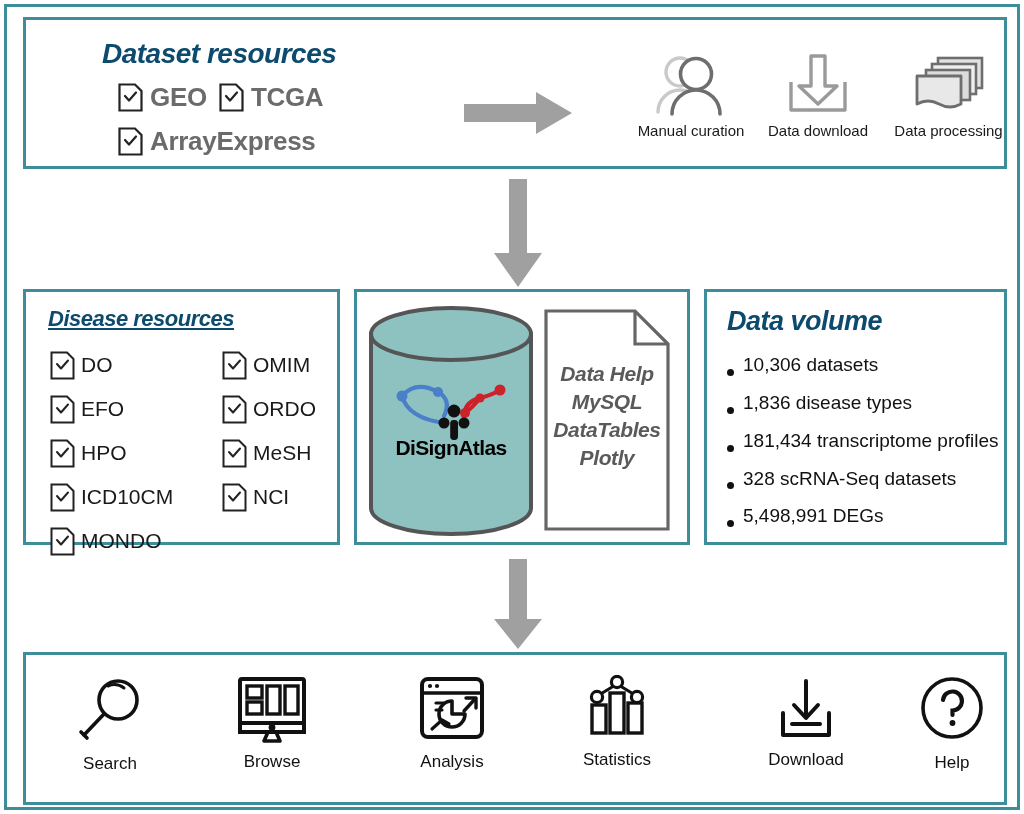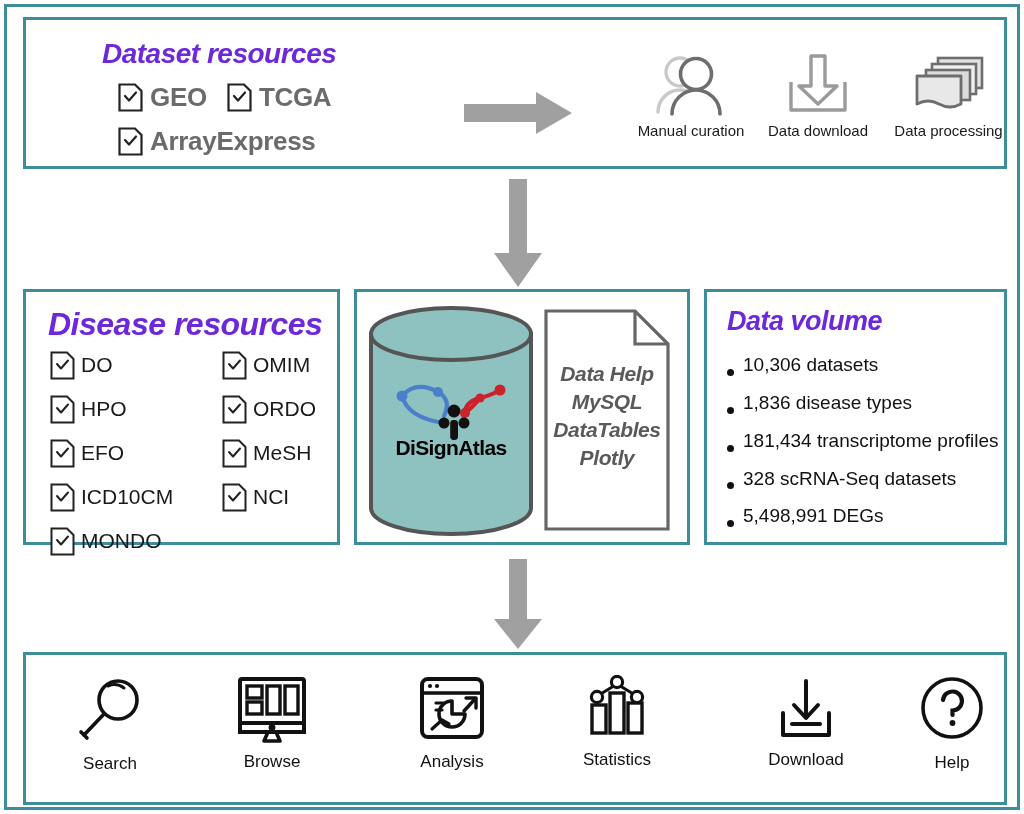--- a/index.html
+++ b/index.html
@@ -18,60 +18,60 @@
   }
   .panel {
     position: absolute;
     border: 3px solid #3d8d9b;
     background: #ffffff;
   }
   
   #panel-dataset { left: 16px; top: 10px; width: 984px; height: 152px; }
   .sect-title {
     font-style: italic; font-weight: bold;
-    color: #6d28d9; letter-spacing: -0.5px;
+    color: #0c4a6e; letter-spacing: -0.5px;
   }
   #ds-title { position: absolute; left: 76px; top: 18px; font-size: 28px; }
   .chk-row { position: absolute; display: flex; align-items: center; }
   .chk-item { display: flex; align-items: center; }
   .doc-check {
     position: relative;
     width: 25px; height: 29px;
     flex: none;
   }
   .doc-check svg { display: block; width: 100%; height: 100%; }
   .chk-label-bold {
     font-size: 26px; font-weight: bold; color: #6b6b6b;
     margin-left: 7px; letter-spacing: -0.3px;
   }
   .chk-label {
     font-size: 21px; color: #1a1a1a; margin-left: 6px;
   }
   #ds-row1 { left: 92px; top: 62px; }
   #ds-row2 { left: 92px; top: 106px; }
-  #ds-row1 .chk-item + .chk-item { margin-left: 20px; }
+  #ds-row1 .chk-item + .chk-item { margin-left: 12px; }
   #arrow-h { position: absolute; left: 438px; top: 72px; width: 108px; height: 42px; }
   #arrow-v1 { position: absolute; left: 487px; top: 172px; width: 48px; height: 108px; }
   #arrow-v2 { position: absolute; left: 487px; top: 552px; width: 48px; height: 90px; }
   #arrow-h svg, #arrow-v1 svg, #arrow-v2 svg { display:block; width:100%; height:100%; }
 
   
   .topicon-group { position: absolute; text-align: center; }
   .topicon-group svg { display: block; margin: 0 auto; }
   .topicon-label { font-size: 15px; color: #1a1a1a; margin-top: 4px; }
   #ti-0 { left: 600px; top: 32px; width: 130px; }
   #ti-1 { left: 728px; top: 32px; width: 128px; }
   #ti-2 { left: 856px; top: 32px; width: 133px; }
 
   
   #panel-disease { left: 16px; top: 282px; width: 317px; height: 256px; }
   #panel-center  { left: 347px; top: 282px; width: 336px; height: 256px; }
   #panel-volume  { left: 697px; top: 282px; width: 303px; height: 256px; }
 
-  #dis-title { position: absolute; left: 22px; top: 14px; font-size: 32px; }
+  #dis-title { position: absolute; left: 22px; top: 14px; font-size: 22px; text-decoration: underline; }
   .dis-col { position: absolute; }
   .dis-row { display: flex; align-items: center; height: 30px; margin-bottom: 14px; }
   #dis-col-a { left: 24px; top: 58px; }
   #dis-col-b { left: 196px; top: 58px; }
 
   
   #cyl { position: absolute; left: 10px; top: 12px; width: 168px; height: 234px; }
   #cyl svg { display: block; width: 100%; height: 100%; }
   #logo-wrap {
     position: absolute; left: 16px; top: 84px;
@@ -224,30 +224,30 @@
         </span>
         <span class="chk-label">DO</span>
       </div>
       <div class="dis-row">
         <span class="doc-check">
           <svg viewBox="0 0 25 29">
               <path d="M1.5 1.5 H17 L23.5 8 V27.5 H1.5 Z" fill="#fff" stroke="#222" stroke-width="2" stroke-linejoin="miter"></path>
               <polyline points="7,13 11,17.5 18,9.5" fill="none" stroke="#222" stroke-width="2" stroke-linecap="round" stroke-linejoin="round"></polyline>
             </svg>
         </span>
+        <span class="chk-label">EFO</span>
+      </div>
+      <div class="dis-row">
+        <span class="doc-check">
+          <svg viewBox="0 0 25 29">
+              <path d="M1.5 1.5 H17 L23.5 8 V27.5 H1.5 Z" fill="#fff" stroke="#222" stroke-width="2" stroke-linejoin="miter"></path>
+              <polyline points="7,13 11,17.5 18,9.5" fill="none" stroke="#222" stroke-width="2" stroke-linecap="round" stroke-linejoin="round"></polyline>
+            </svg>
+        </span>
         <span class="chk-label">HPO</span>
-      </div>
-      <div class="dis-row">
-        <span class="doc-check">
-          <svg viewBox="0 0 25 29">
-              <path d="M1.5 1.5 H17 L23.5 8 V27.5 H1.5 Z" fill="#fff" stroke="#222" stroke-width="2" stroke-linejoin="miter"></path>
-              <polyline points="7,13 11,17.5 18,9.5" fill="none" stroke="#222" stroke-width="2" stroke-linecap="round" stroke-linejoin="round"></polyline>
-            </svg>
-        </span>
-        <span class="chk-label">EFO</span>
       </div>
       <div class="dis-row">
         <span class="doc-check">
           <svg viewBox="0 0 25 29">
               <path d="M1.5 1.5 H17 L23.5 8 V27.5 H1.5 Z" fill="#fff" stroke="#222" stroke-width="2" stroke-linejoin="miter"></path>
               <polyline points="7,13 11,17.5 18,9.5" fill="none" stroke="#222" stroke-width="2" stroke-linecap="round" stroke-linejoin="round"></polyline>
             </svg>
         </span>
         <span class="chk-label">ICD10CM</span>
       </div>

